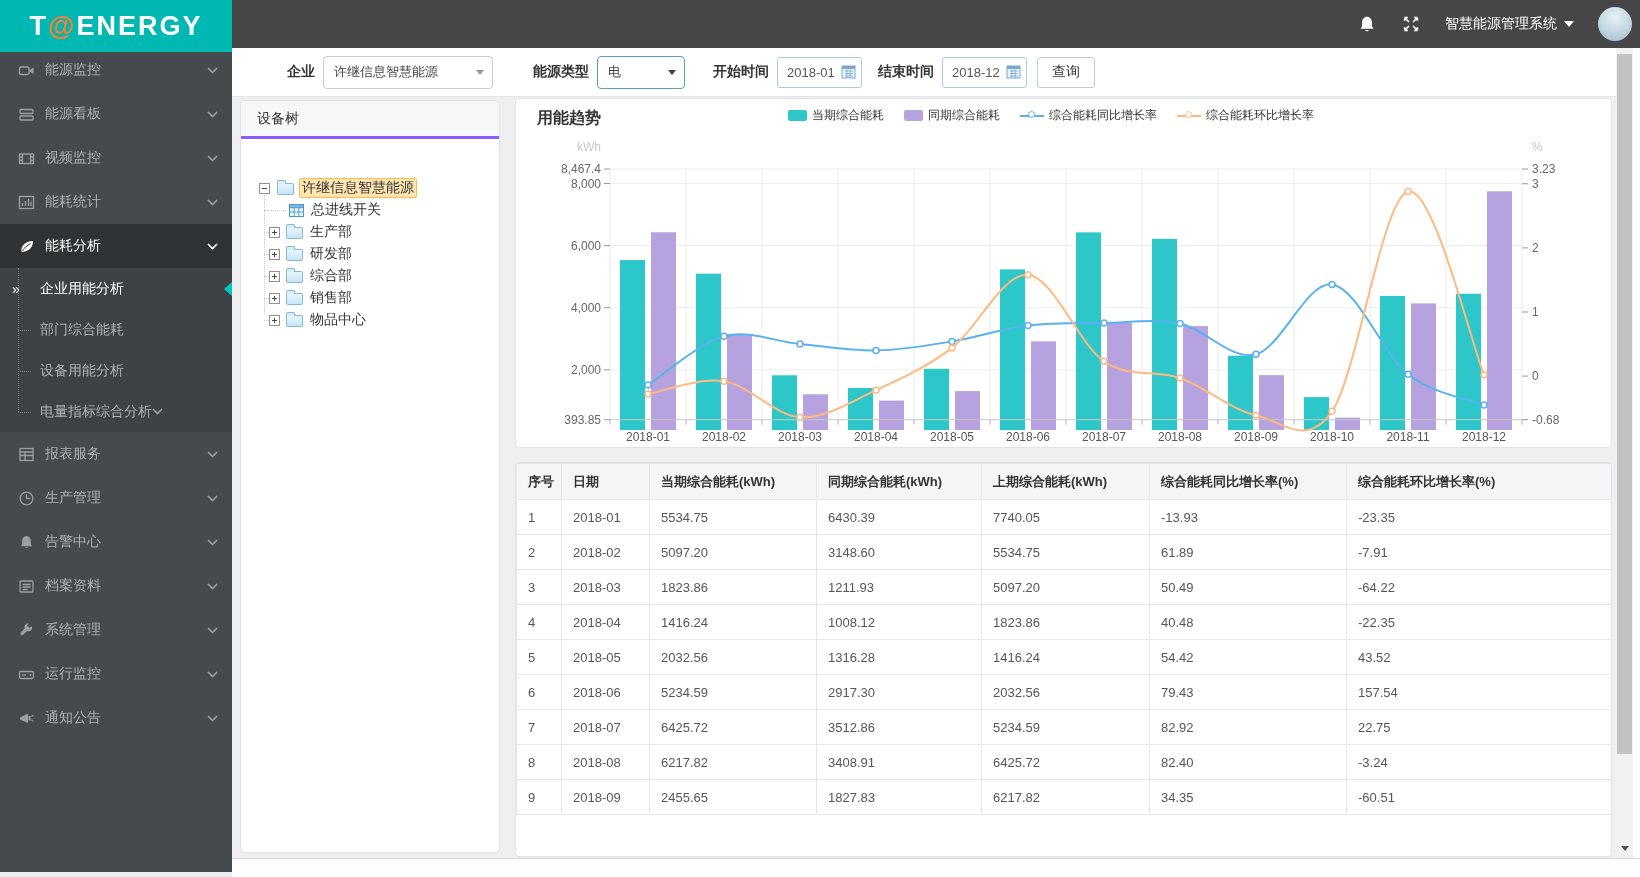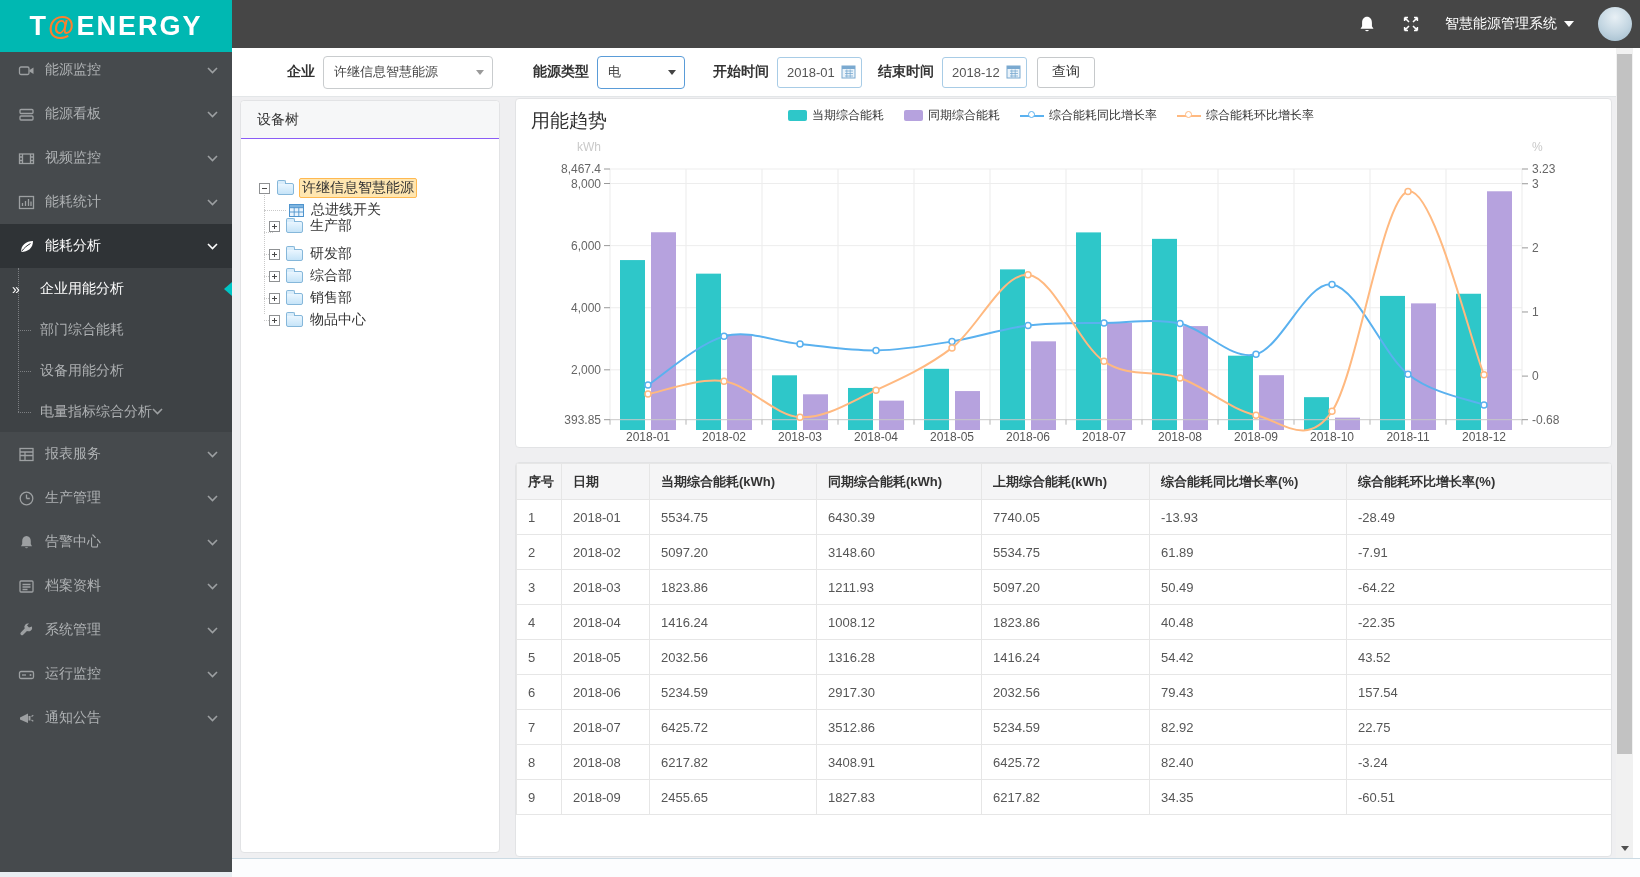--- a/index.html
+++ b/index.html
@@ -60,38 +60,38 @@
   .btn-query { height:31px; padding:0 14px; background:#fff; border:1px solid #c6c9cb; border-radius:3px;
     font-size:14px; color:#333; cursor:pointer; font-family:inherit; }
   .gap28 { width:28px; } .gap10 { width:10px; } .gap40 { width:40px; } .gap16 { width:16px; }
 
   
   .content-bg { position:absolute; left:232px; top:97px; width:1384px; height:761px; background:#efeff1; }
   .card { position:absolute; background:#fff; border:1px solid #e2e3e5; border-radius:4px; }
 
   
   .tree-card { left:240px; top:100px; width:260px; height:753px; }
-  .tree-head { height:38px; background:#f6f7f8; border-bottom:1px solid #8b5cf6; display:flex;
+  .tree-head { height:38px; background:#f6f7f8; border-bottom:3px solid #8b5cf6; display:flex;
     align-items:center; padding-left:16px; font-size:14px; color:#333; border-radius:4px 4px 0 0; }
   .tree-body { position:relative; padding-top:12px; font-size:14px; color:#333; }
   .tree-row { position:absolute; height:22px; display:flex; align-items:center; white-space:nowrap; }
   .exp { position:relative; width:11px; height:11px; background:#fff; border:1px solid #8f9193; flex:0 0 11px; cursor:pointer; }
   .exp::before { content:""; position:absolute; left:2px; top:4px; width:5px; height:1px; background:#4a4a4a; }
   .exp.plus::after { content:""; position:absolute; left:4px; top:2px; width:1px; height:5px; background:#4a4a4a; }
   .folder { position:relative; width:17px; height:12px; margin-top:2px;
     background:linear-gradient(#eaf6ff,#c6e4f8); border:1px solid #85b7da; border-radius:1px 2px 2px 2px; }
   .folder::before { content:""; position:absolute; left:-1px; top:-4px; width:7px; height:3px;
     background:#d9edfb; border:1px solid #85b7da; border-bottom:none; border-radius:2px 2px 0 0; }
   .tree-label { margin-left:5px; cursor:pointer; padding:0 2px; }
   .tree-label.selected { background:#ffe6b0; border:1px solid #ffb951; border-radius:2px; }
   .tline { position:absolute; border-color:#c9c9c9 !important; }
 
   
   .chart-card { left:515px; top:98px; width:1097px; height:350px; }
-  .chart-title { position:absolute; left:15px; top:9px; font-size:19px; font-weight:400; color:#333; }
+  .chart-title { position:absolute; left:21px; top:9px; font-size:16px; font-weight:700; color:#333; }
   .legend { position:absolute; left:272px; top:8px; display:flex; gap:20px; align-items:center; }
   .lg-item { display:flex; align-items:center; gap:5px; font-size:12px; color:#333; cursor:pointer; }
   .lg-swatch { width:19px; height:11px; border-radius:2px; }
   .lg-line { position:relative; width:24px; height:11px; }
   .lg-line .ln { position:absolute; left:0; right:0; top:5px; height:2px; }
   .lg-line .cr { position:absolute; left:8px; top:1px; width:7px; height:7px; border-radius:50%;
     background:#fff; border-width:1.5px; border-style:solid; }
 
   
   .table-card { left:515px; top:462px; width:1097px; height:395px; overflow:hidden; }
@@ -361,21 +361,21 @@
           <span class="tree-label selected">许继信息智慧能源</span>
         </div>
         <div class="tree-row" style="left: 48px; top: 60px;">
           <svg width="15" height="13" viewBox="0 0 15 13">
             <rect x="0.5" y="0.5" width="14" height="12" fill="#eaf4fd" stroke="#4f94cd"></rect>
             <rect x="0.5" y="0.5" width="14" height="3.2" fill="#7fb5e0" stroke="#4f94cd"></rect>
             <path d="M5.2,3.7 V12.5 M9.8,3.7 V12.5 M0.5,8 H14.5" stroke="#4f94cd" stroke-width="0.9"></path>
           </svg>
           <span class="tree-label">总进线开关</span>
         </div>
-        <div class="tree-row" style="left: 28px; top: 76px;">
+        <div class="tree-row" style="left: 28px; top: 82px;">
           <span class="exp plus"></span>
           <span class="folder" style="margin-left:6px"></span>
           <span class="tree-label">生产部</span>
         </div>
         <div class="tree-row" style="left: 28px; top: 104px;">
           <span class="exp plus"></span>
           <span class="folder" style="margin-left:6px"></span>
           <span class="tree-label">研发部</span>
         </div>
         <div class="tree-row" style="left: 28px; top: 126px;">
@@ -569,21 +569,21 @@
           </tr>
         </thead>
       <tbody id="table-body">
           <tr>
             <td>1</td>
             <td>2018-01</td>
             <td>5534.75</td>
             <td>6430.39</td>
             <td>7740.05</td>
             <td>-13.93</td>
-            <td>-28.49</td>
+            <td>-23.35</td>
           </tr>
           <tr>
             <td>2</td>
             <td>2018-02</td>
             <td>5097.20</td>
             <td>3148.60</td>
             <td>5534.75</td>
             <td>61.89</td>
             <td>-7.91</td>
           </tr>

